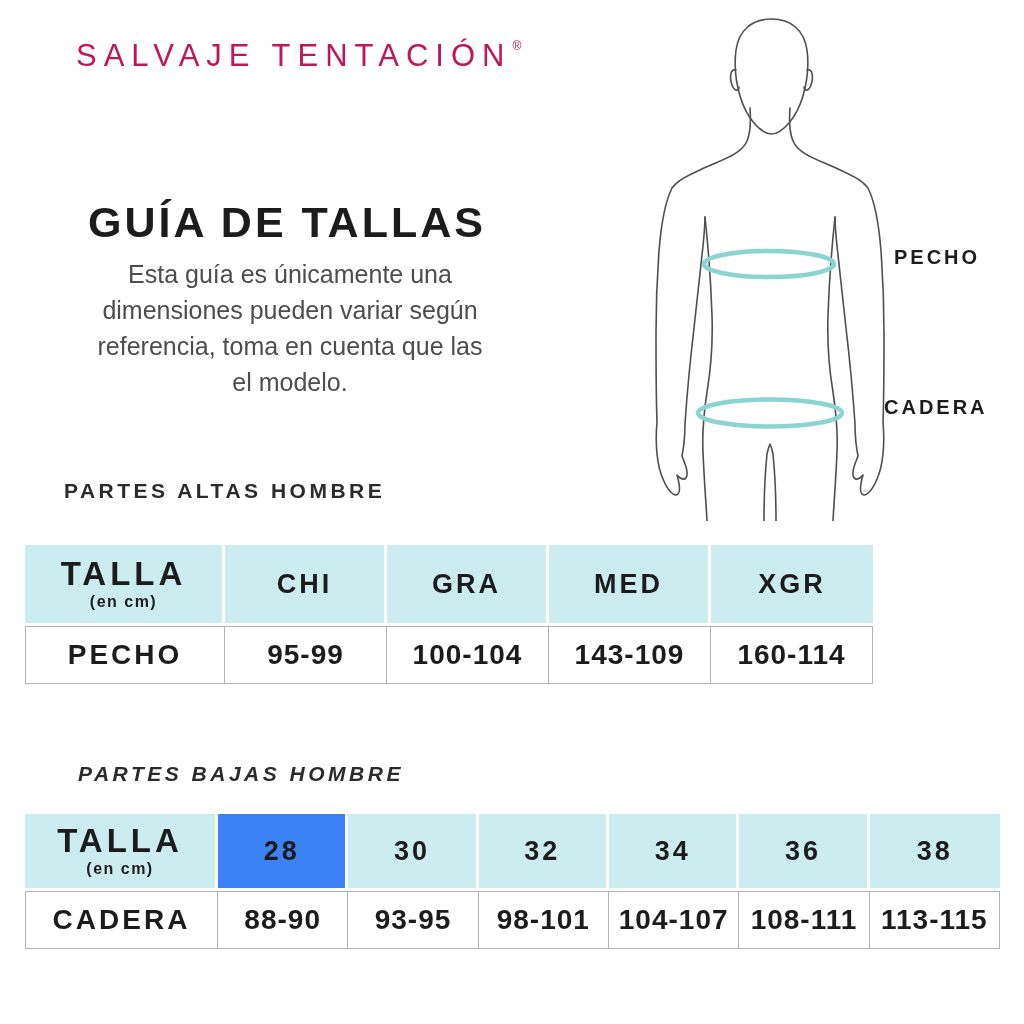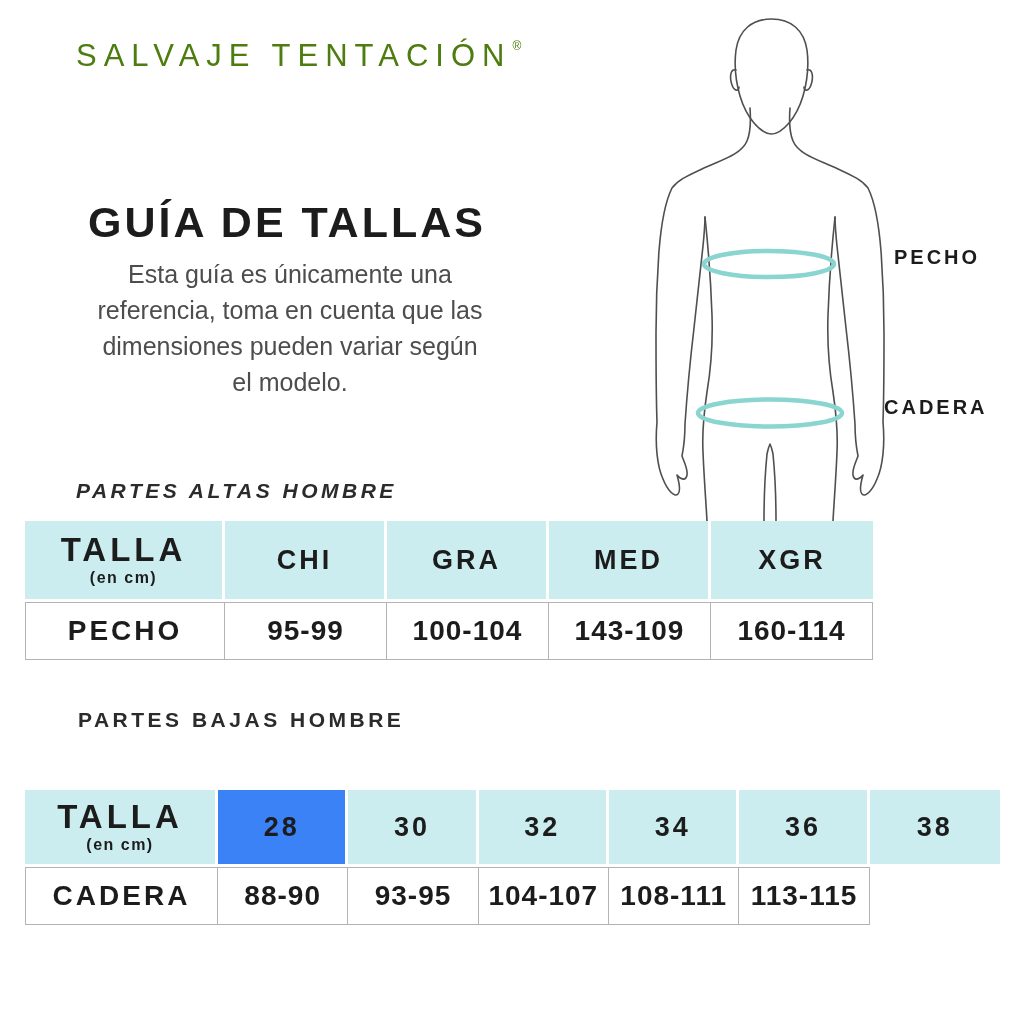--- a/index.html
+++ b/index.html
@@ -2,47 +2,47 @@
 <html><head>
 <meta charset="utf-8">
 <style>
   html,body { margin:0; padding:0; background:#ffffff; }
   .canvas {
     position:relative; width:1024px; height:1024px; background:#ffffff;
     font-family:"Liberation Sans", sans-serif; color:#1c1c1c; overflow:hidden;
   }
   
   .brand { position:absolute; left:76px; top:38px; font-size:31px; font-weight:400;
-           letter-spacing:7px; color:#4d7c0f; white-space:nowrap; }
+           letter-spacing:7px; color:#be185d; white-space:nowrap; }
   .brand sup { font-size:12px; letter-spacing:0; vertical-align:16px; margin-left:1px; }
   
   .title { position:absolute; left:84px; top:194px; margin:4px; font-size:43px;
            font-weight:bold; letter-spacing:3px; white-space:nowrap; }
   .desc { position:absolute; left:48px; top:256px; width:484px; text-align:center;
           font-size:25px; line-height:36px; color:#4d4d4d; font-weight:400; }
   
   .figure { position:absolute; left:590px; top:10px; width:434px; height:511px; }
   .outline { fill:none; stroke:#4f4f4f; stroke-width:1.6; stroke-linecap:round; stroke-linejoin:round; }
   .accent-ellipse { fill:none; stroke:#8bd5d0; stroke-width:4.5; }
   .measure-label { position:absolute; font-size:20px; font-weight:bold; letter-spacing:3px;
                    color:#1c1c1c; white-space:nowrap; }
   .pecho-label { left:894px; top:246px; }
   .cadera-label { left:884px; top:396px; }
   
   .section-title { position:absolute; font-size:21px; font-weight:bold; letter-spacing:3.5px;
                    color:#2b2b2b; white-space:nowrap; }
-  .s1 { left:76px; top:479px;font-style:italic; }
-  .s2 { left:78px; top:708px; }
+  .s1 { left:64px; top:479px; }
+  .s2 { left:78px; top:762px;font-style:italic; }
   
   .size-table { position:absolute; display:grid; row-gap:3px; }
   .t1 { left:25px; top:521px; width:848px; grid-template-columns:200px repeat(4, 1fr); }
   .t2 { left:25px; top:790px; width:975px; grid-template-columns:193px repeat(6, 1fr); }
   .th { background:#cbedf0; display:flex; flex-direction:column; align-items:center;
         justify-content:center; border-right:3px solid #ffffff; font-weight:bold;
-        font-size:27px; letter-spacing:3px; color:#1c1c1c; }
+        font-size:27px; letter-spacing:3px; color:#1c1c1c;margin-top:24px; }
   .th.last { border-right:none; }
   .t1 .th { height:78px; }
   .t2 .th { height:74px; }
   .th .talla { font-size:33px; letter-spacing:4px; line-height:1.05; }
   .th .unit  { font-size:16px; letter-spacing:1.5px; margin-top:2px; }
   .td { background:#ffffff; border:1px solid #b3b3b3; border-left:none;
         display:flex; align-items:center; justify-content:center;
         font-size:28px; font-weight:bold; letter-spacing:1px; color:#1c1c1c; }
   .td.td-first { border-left:1px solid #b3b3b3; letter-spacing:3px; }
   .t1 .td { height:56px; }
@@ -53,22 +53,22 @@
 
 <div class="canvas" style="background: rgb(255, 255, 255);">
 
   <div class="brand">
     <span>SALVAJE TENTACIÓN</span><sup>®</sup>
   </div>
 
   <h1 class="title">GUÍA DE TALLAS</h1>
   <div class="desc" style="color: rgb(77, 77, 77);">
     <div>Esta guía es únicamente una</div>
+    <div>dimensiones pueden variar según</div>
     <div>referencia, toma en cuenta que las</div>
-    <div>dimensiones pueden variar según</div>
     <div>el modelo.</div>
   </div>
 
   <svg class="figure" viewBox="0 0 434 511" xmlns="http://www.w3.org/2000/svg" aria-hidden="true">
 
     <path class="outline" d="M 181.5 9 C 162 9 149 20 146 40 C 144 55 146 72 150 86 C 153 96 158 106 164 113 C 170 120 176 124 181.5 124 C 187 124 193 120 199 113 C 205 106 210 96 213 86 C 217 72 219 55 217 40 C 214 20 201 9 181.5 9 Z" style="stroke: rgb(79, 79, 79);"></path>
 
     <path class="outline" d="M 146 60 C 141 58 139 66 142 75 C 144 81 149 82 149 77" style="stroke: rgb(79, 79, 79);"></path>
     <path class="outline" d="M 217 60 C 222 58 224 66 221 75 C 219 81 214 82 214 77" style="stroke: rgb(79, 79, 79);"></path>
 
@@ -115,18 +115,19 @@
     <div class="th" style="background: #3b82f6;">28</div>
     <div class="th" style="background: rgb(203, 237, 240);">30</div>
     <div class="th" style="background: rgb(203, 237, 240);">32</div>
     <div class="th" style="background: rgb(203, 237, 240);">34</div>
     <div class="th" style="background: rgb(203, 237, 240);">36</div>
     <div class="th last" style="background: rgb(203, 237, 240);">38</div>
 
     <div class="td td-first" style="border-color: rgb(179, 179, 179);">CADERA</div>
     <div class="td" style="border-color: rgb(179, 179, 179);">88-90</div>
     <div class="td" style="border-color: rgb(179, 179, 179);">93-95</div>
+    <div class="td" style="border-color: rgb(179, 179, 179);">98-101</div>
     <div class="td" style="border-color: rgb(179, 179, 179);">104-107</div>
     <div class="td" style="border-color: rgb(179, 179, 179);">108-111</div>
     <div class="td" style="border-color: rgb(179, 179, 179);">113-115</div>
   </div>
 
 </div>
 
 </body></html>

